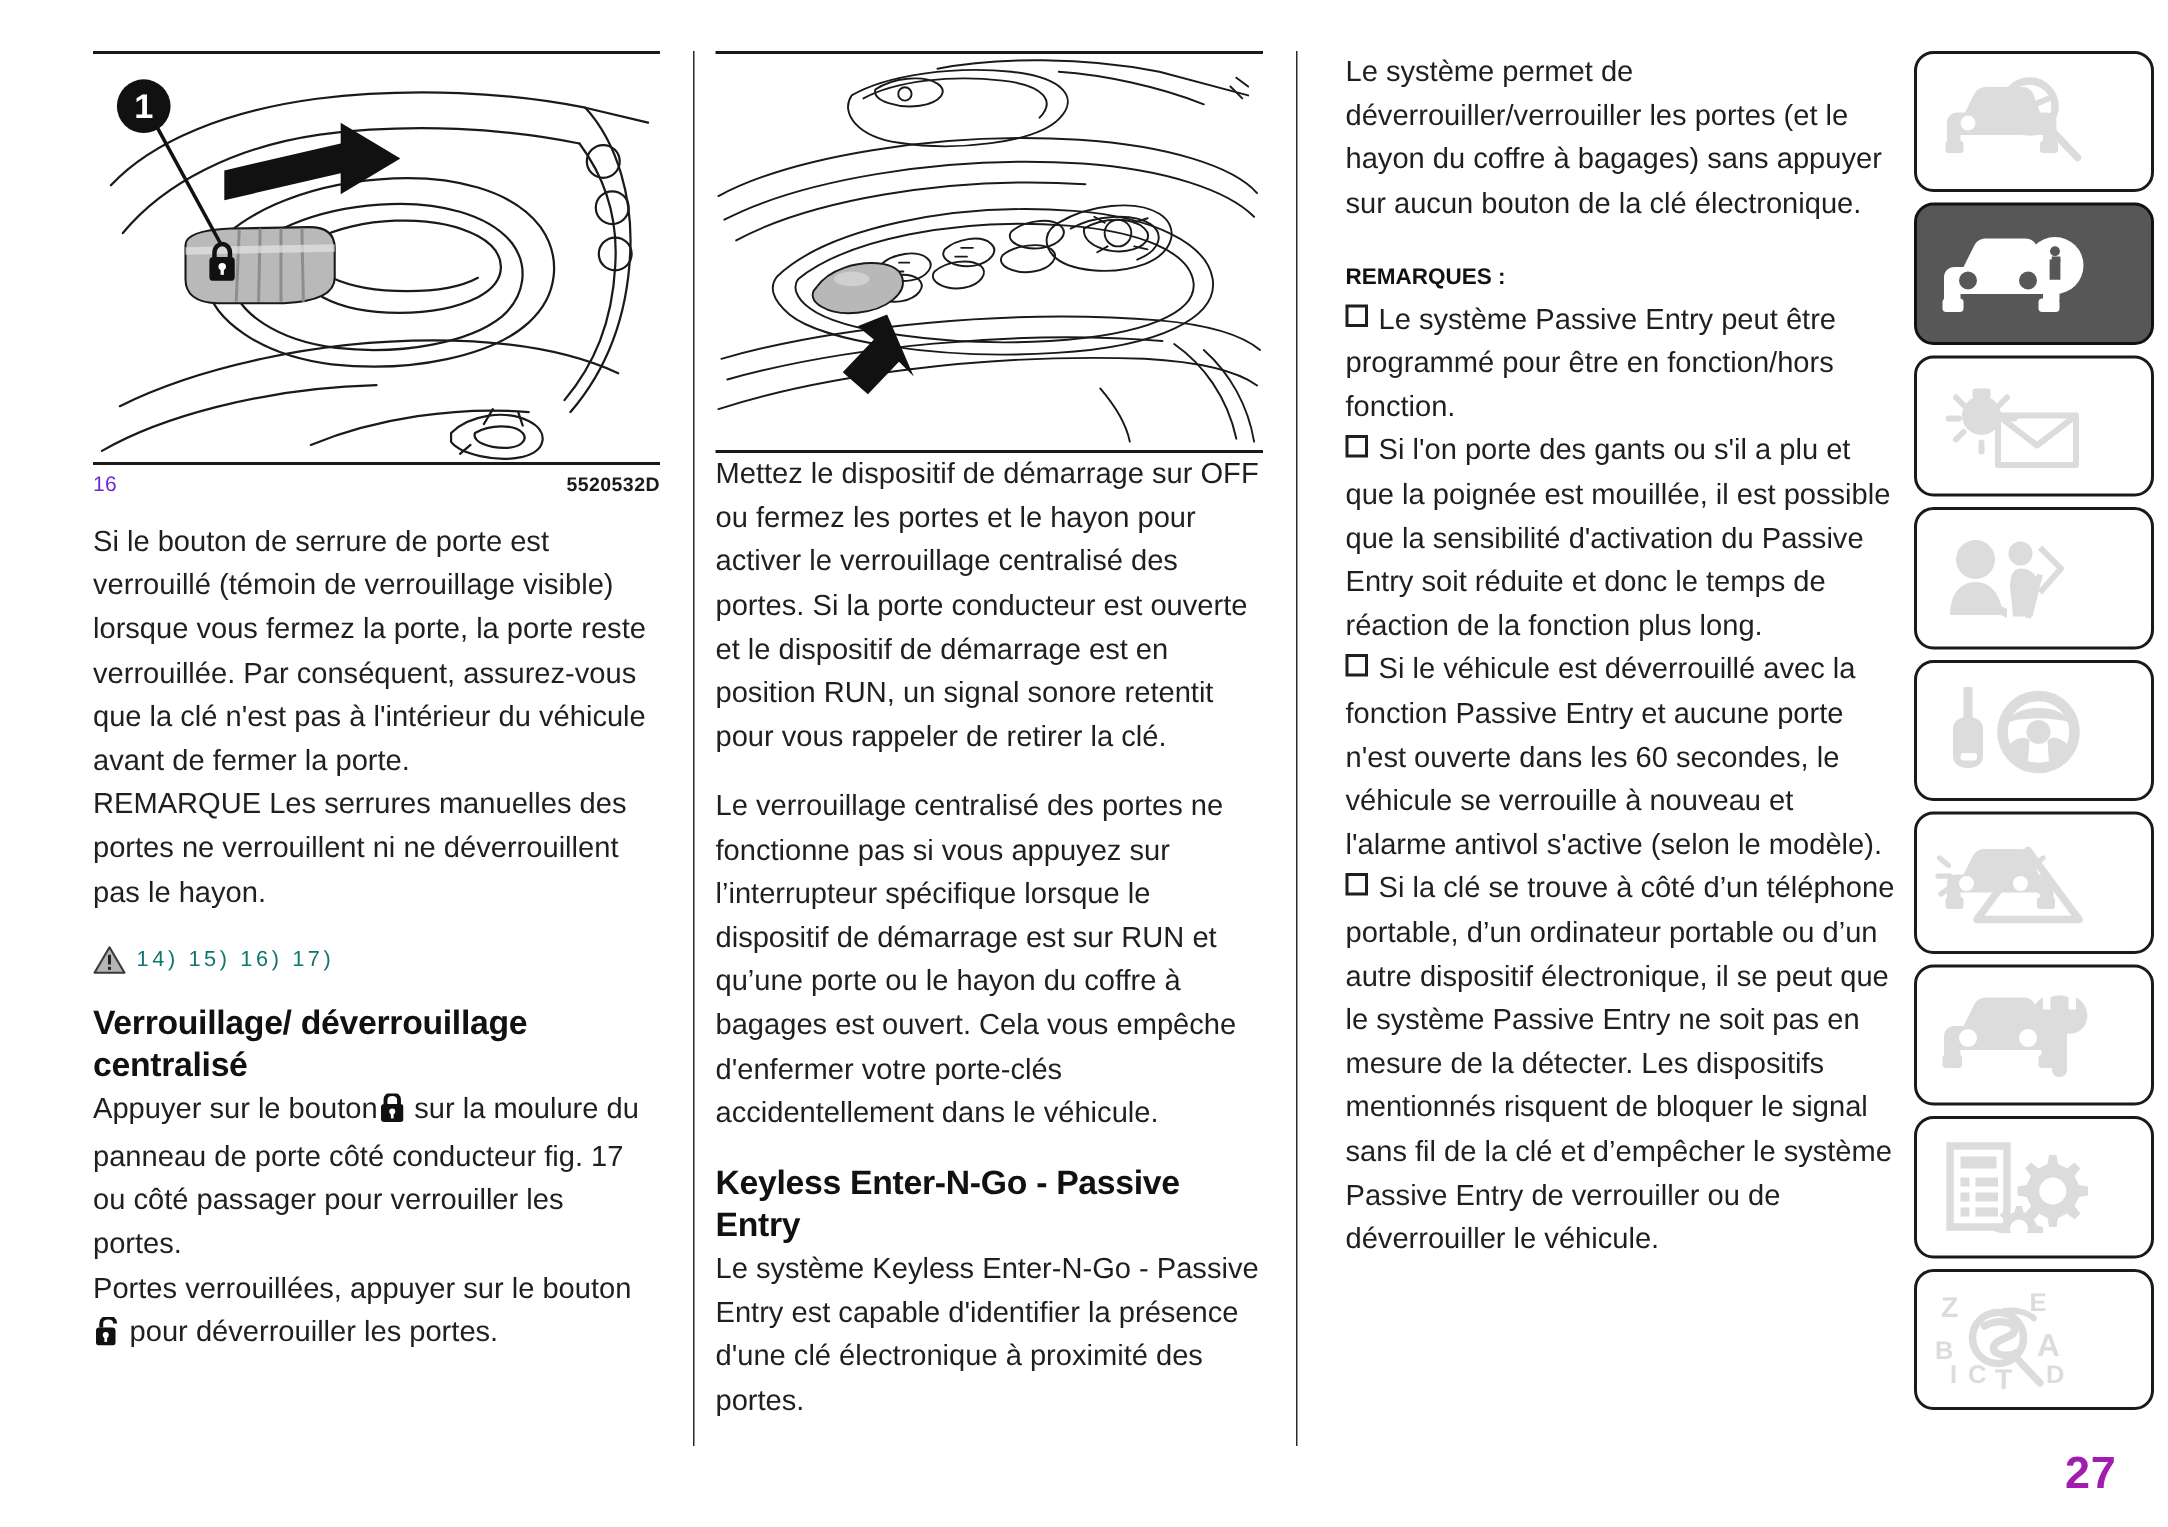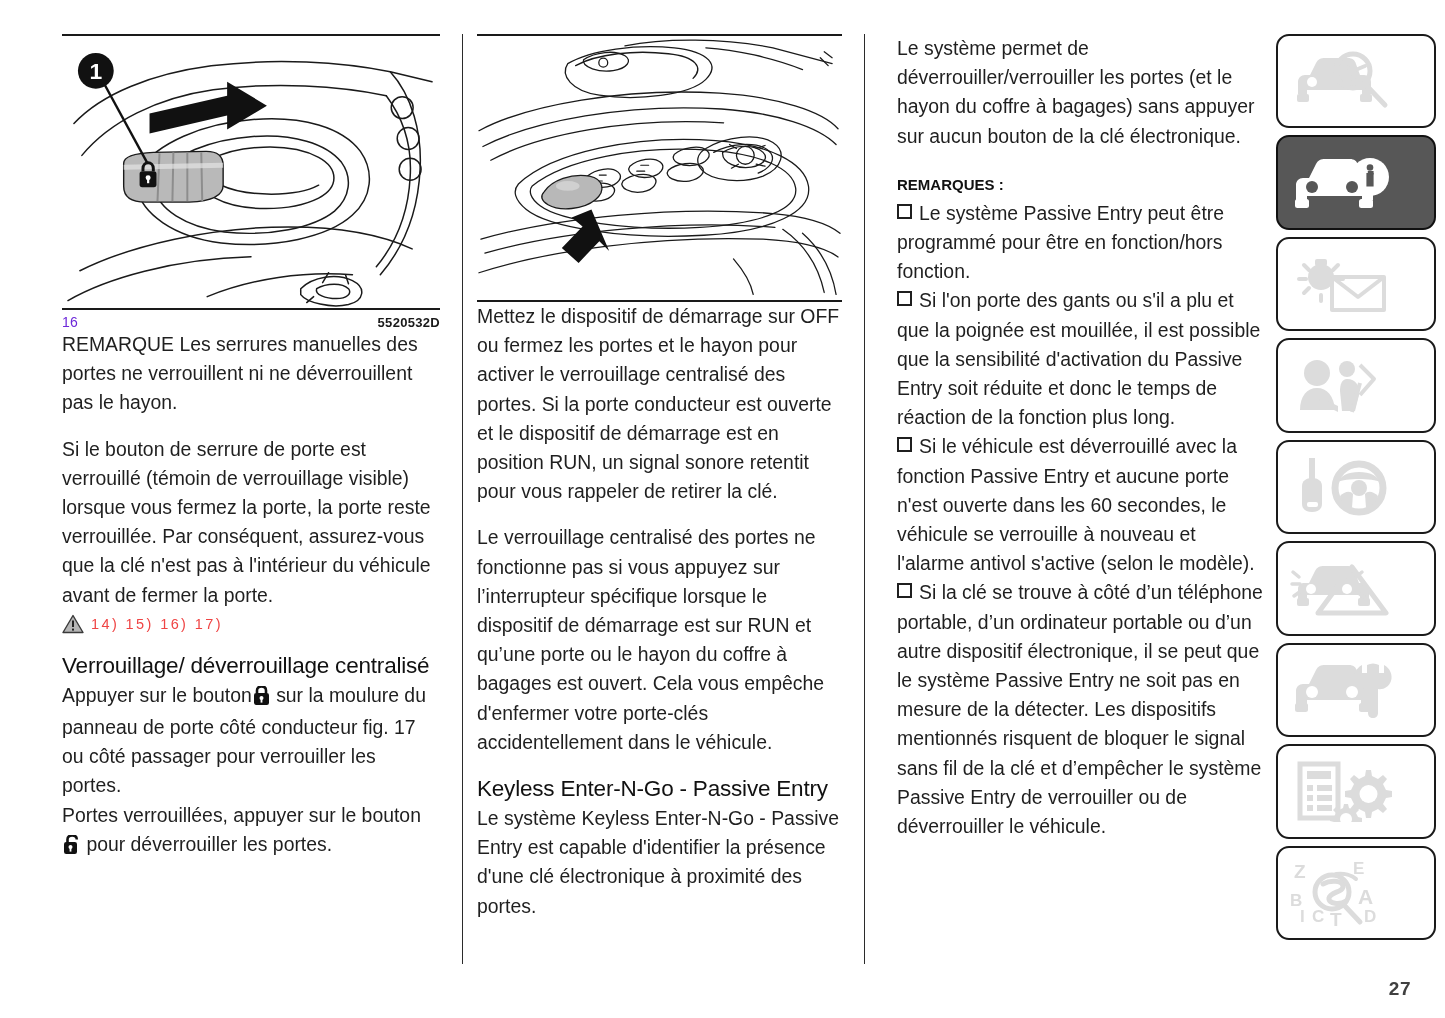--- a/index.html
+++ b/index.html
@@ -67,38 +67,38 @@
     margin: 0;
     font-size: 19.4px;
     line-height: 29.2px;
     color: #1f1f1f;
     text-align: left;
   }
   h2.heading {
     margin: 18px 0 1px 0;
     font-size: 22.5px;
     line-height: 28px;
-    font-weight: normal;
+    font-weight: bold;
     letter-spacing: -0.2px;
     color: #111;
   }
   h3.remarks {
     margin: 20px 0 0 0;
     font-size: 15px;
     line-height: 28px;
     font-weight: bold;
     color: #111;
   }
   .ref-line {
     display: flex;
     align-items: center;
     gap: 7px;
-    margin-top: 4px;
+    margin-top: 20px;
     font-size: 14.5px;
-    color: #ef4444;
+    color: #0f766e;
   }
   .ref-line .refs { letter-spacing: 2.4px; }
 
   
   .warn-tri { display: inline-block; width: 22px; height: 20px; position: relative; }
   .warn-tri svg { display:block; }
 
   
   .lock-glyph { display: inline-block; vertical-align: -3px; margin: 0 2px; }
 
@@ -135,23 +135,23 @@
     overflow: hidden;
   }
   .tab.active { background: #575757; border-color: #111; }
   .tab svg { display: block; }
 
   
   .page-number {
     position: absolute;
     right: 34px;
     bottom: 18px;
-    font-size: 19px;
+    font-size: 30px;
     font-weight: bold;
-    color: #404040;
+    color: #a21caf;
     letter-spacing: .5px;
   }
 </style>
 </head>
 <body>
 
 <div id="page">
 
   <div class="columns">
 
@@ -211,22 +211,22 @@
           <line x1="38" y1="40" x2="86" y2="128" stroke="#111" stroke-width="2.4"></line>
           <circle cx="34" cy="35" r="18" fill="#111"></circle>
           <text x="34" y="43" font-family="Liberation Sans, sans-serif" font-size="23" font-weight="bold" fill="#fff" text-anchor="middle">1</text>
         </svg>
       </div>
       <div class="fig-caption">
         <span class="fig-num">16</span>
         <span class="fig-code">5520532D</span>
       </div>
 
+      <p class="body" style="margin-top:17px;">Si le bouton de serrure de porte est verrouillé (témoin de verrouillage visible) lorsque vous fermez la porte, la porte reste verrouillée. Par conséquent, assurez-vous que la clé n'est pas à l'intérieur du véhicule avant de fermer la porte.</p>
       <p class="body">REMARQUE Les serrures manuelles des portes ne verrouillent ni ne déverrouillent pas le hayon.</p>
-      <p class="body" style="margin-top:17px;">Si le bouton de serrure de porte est verrouillé (témoin de verrouillage visible) lorsque vous fermez la porte, la porte reste verrouillée. Par conséquent, assurez-vous que la clé n'est pas à l'intérieur du véhicule avant de fermer la porte.</p>
 
       <div class="ref-line">
         <span class="warn-tri">
           <svg width="22" height="20" viewBox="0 0 22 20">
             <path d="M11 1.5 L21 18.5 L1 18.5 Z" fill="#b5b5b5" stroke="#3a3a3a" stroke-width="1.4" stroke-linejoin="round"></path>
             <rect x="10" y="6.5" width="2" height="6.5" fill="#222"></rect>
             <rect x="10" y="14.6" width="2" height="2" fill="#222"></rect>
           </svg>
         </span>
         <span class="refs">14) 15) 16) 17)</span>

